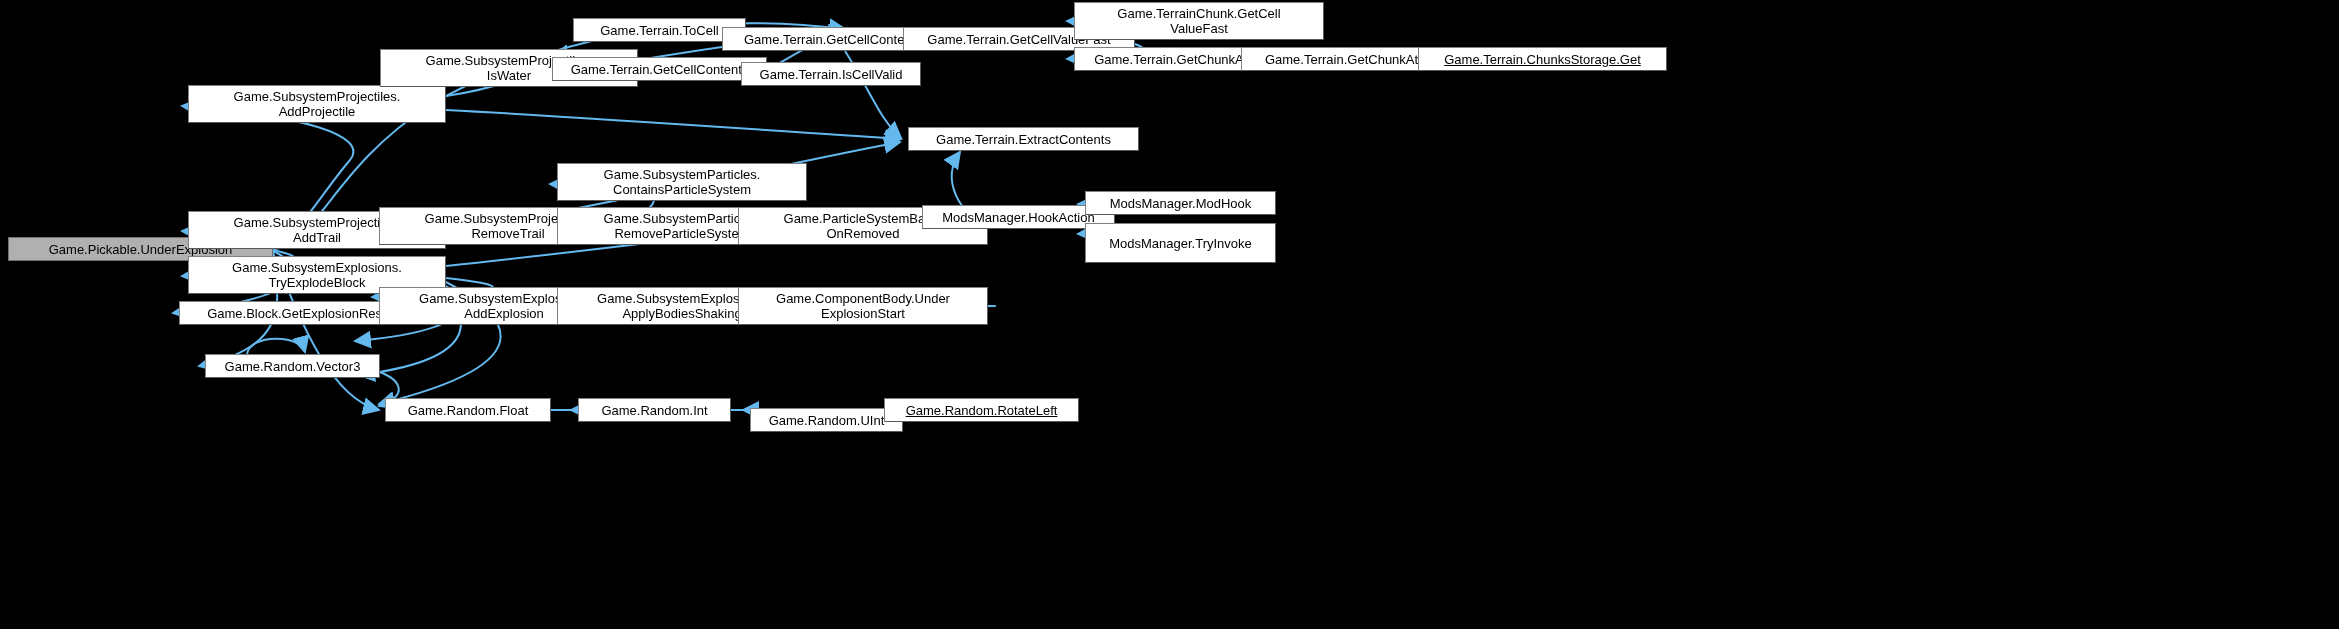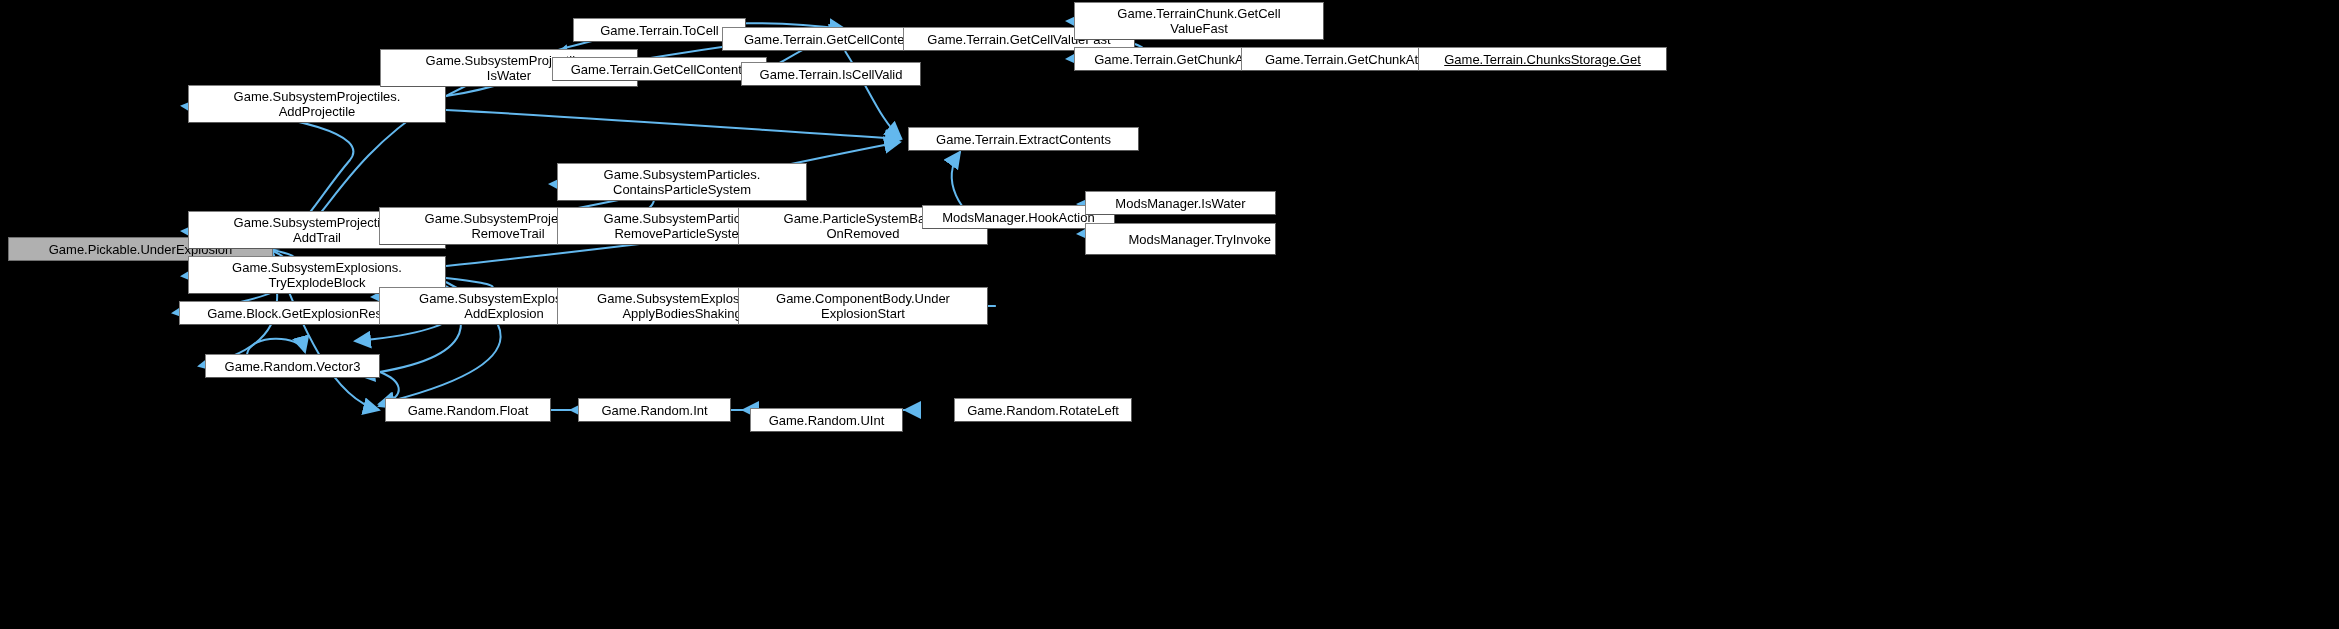--- a/index.html
+++ b/index.html
@@ -139,23 +139,23 @@
   <div class="node" style="left:557px;top:207px;width:250px;height:38px;">
       <span>Game.SubsystemParticles.<br>RemoveParticleSystem</span>
     </div>
   <div class="node" style="left:738px;top:207px;width:250px;height:38px;">
       <span>Game.ParticleSystemBase.<br>OnRemoved</span>
     </div>
   <div class="node" style="left:922px;top:205px;width:193px;height:24px;">
       <span>ModsManager.HookAction</span>
     </div>
   <div class="node" style="left:1085px;top:191px;width:191px;height:24px;">
-      <span>ModsManager.IsWater</span>
+      <span>ModsManager.ModHook</span>
     </div>
-  <div class="node" style="left:1085px;top:223px;width:191px;height:32px;text-align:right;">
+  <div class="node" style="left:1085px;top:223px;width:191px;height:40px;">
       <span>ModsManager.TryInvoke</span>
     </div>
   <div class="node" style="left:188px;top:256px;width:258px;height:38px;">
       <span>Game.SubsystemExplosions.<br>TryExplodeBlock</span>
     </div>
   <div class="node" style="left:179px;top:301px;width:268px;height:24px;">
       <span>Game.Block.GetExplosionResilience</span>
     </div>
   <div class="node" style="left:379px;top:287px;width:250px;height:38px;">
       <span>Game.SubsystemExplosions.<br>AddExplosion</span>
@@ -171,17 +171,17 @@
     </div>
   <div class="node" style="left:385px;top:398px;width:166px;height:24px;">
       <span>Game.Random.Float</span>
     </div>
   <div class="node" style="left:578px;top:398px;width:153px;height:24px;">
       <span>Game.Random.Int</span>
     </div>
   <div class="node" style="left:750px;top:408px;width:153px;height:24px;">
       <span>Game.Random.UInt</span>
     </div>
-  <div class="node" style="left:954px;top:398px;width:178px;height:24px;">
+  <div class="node" style="left:884px;top:398px;width:195px;height:24px;text-decoration:underline;">
       <span>Game.Random.RotateLeft</span>
     </div>
 
 </div>
 
 </body></html>

